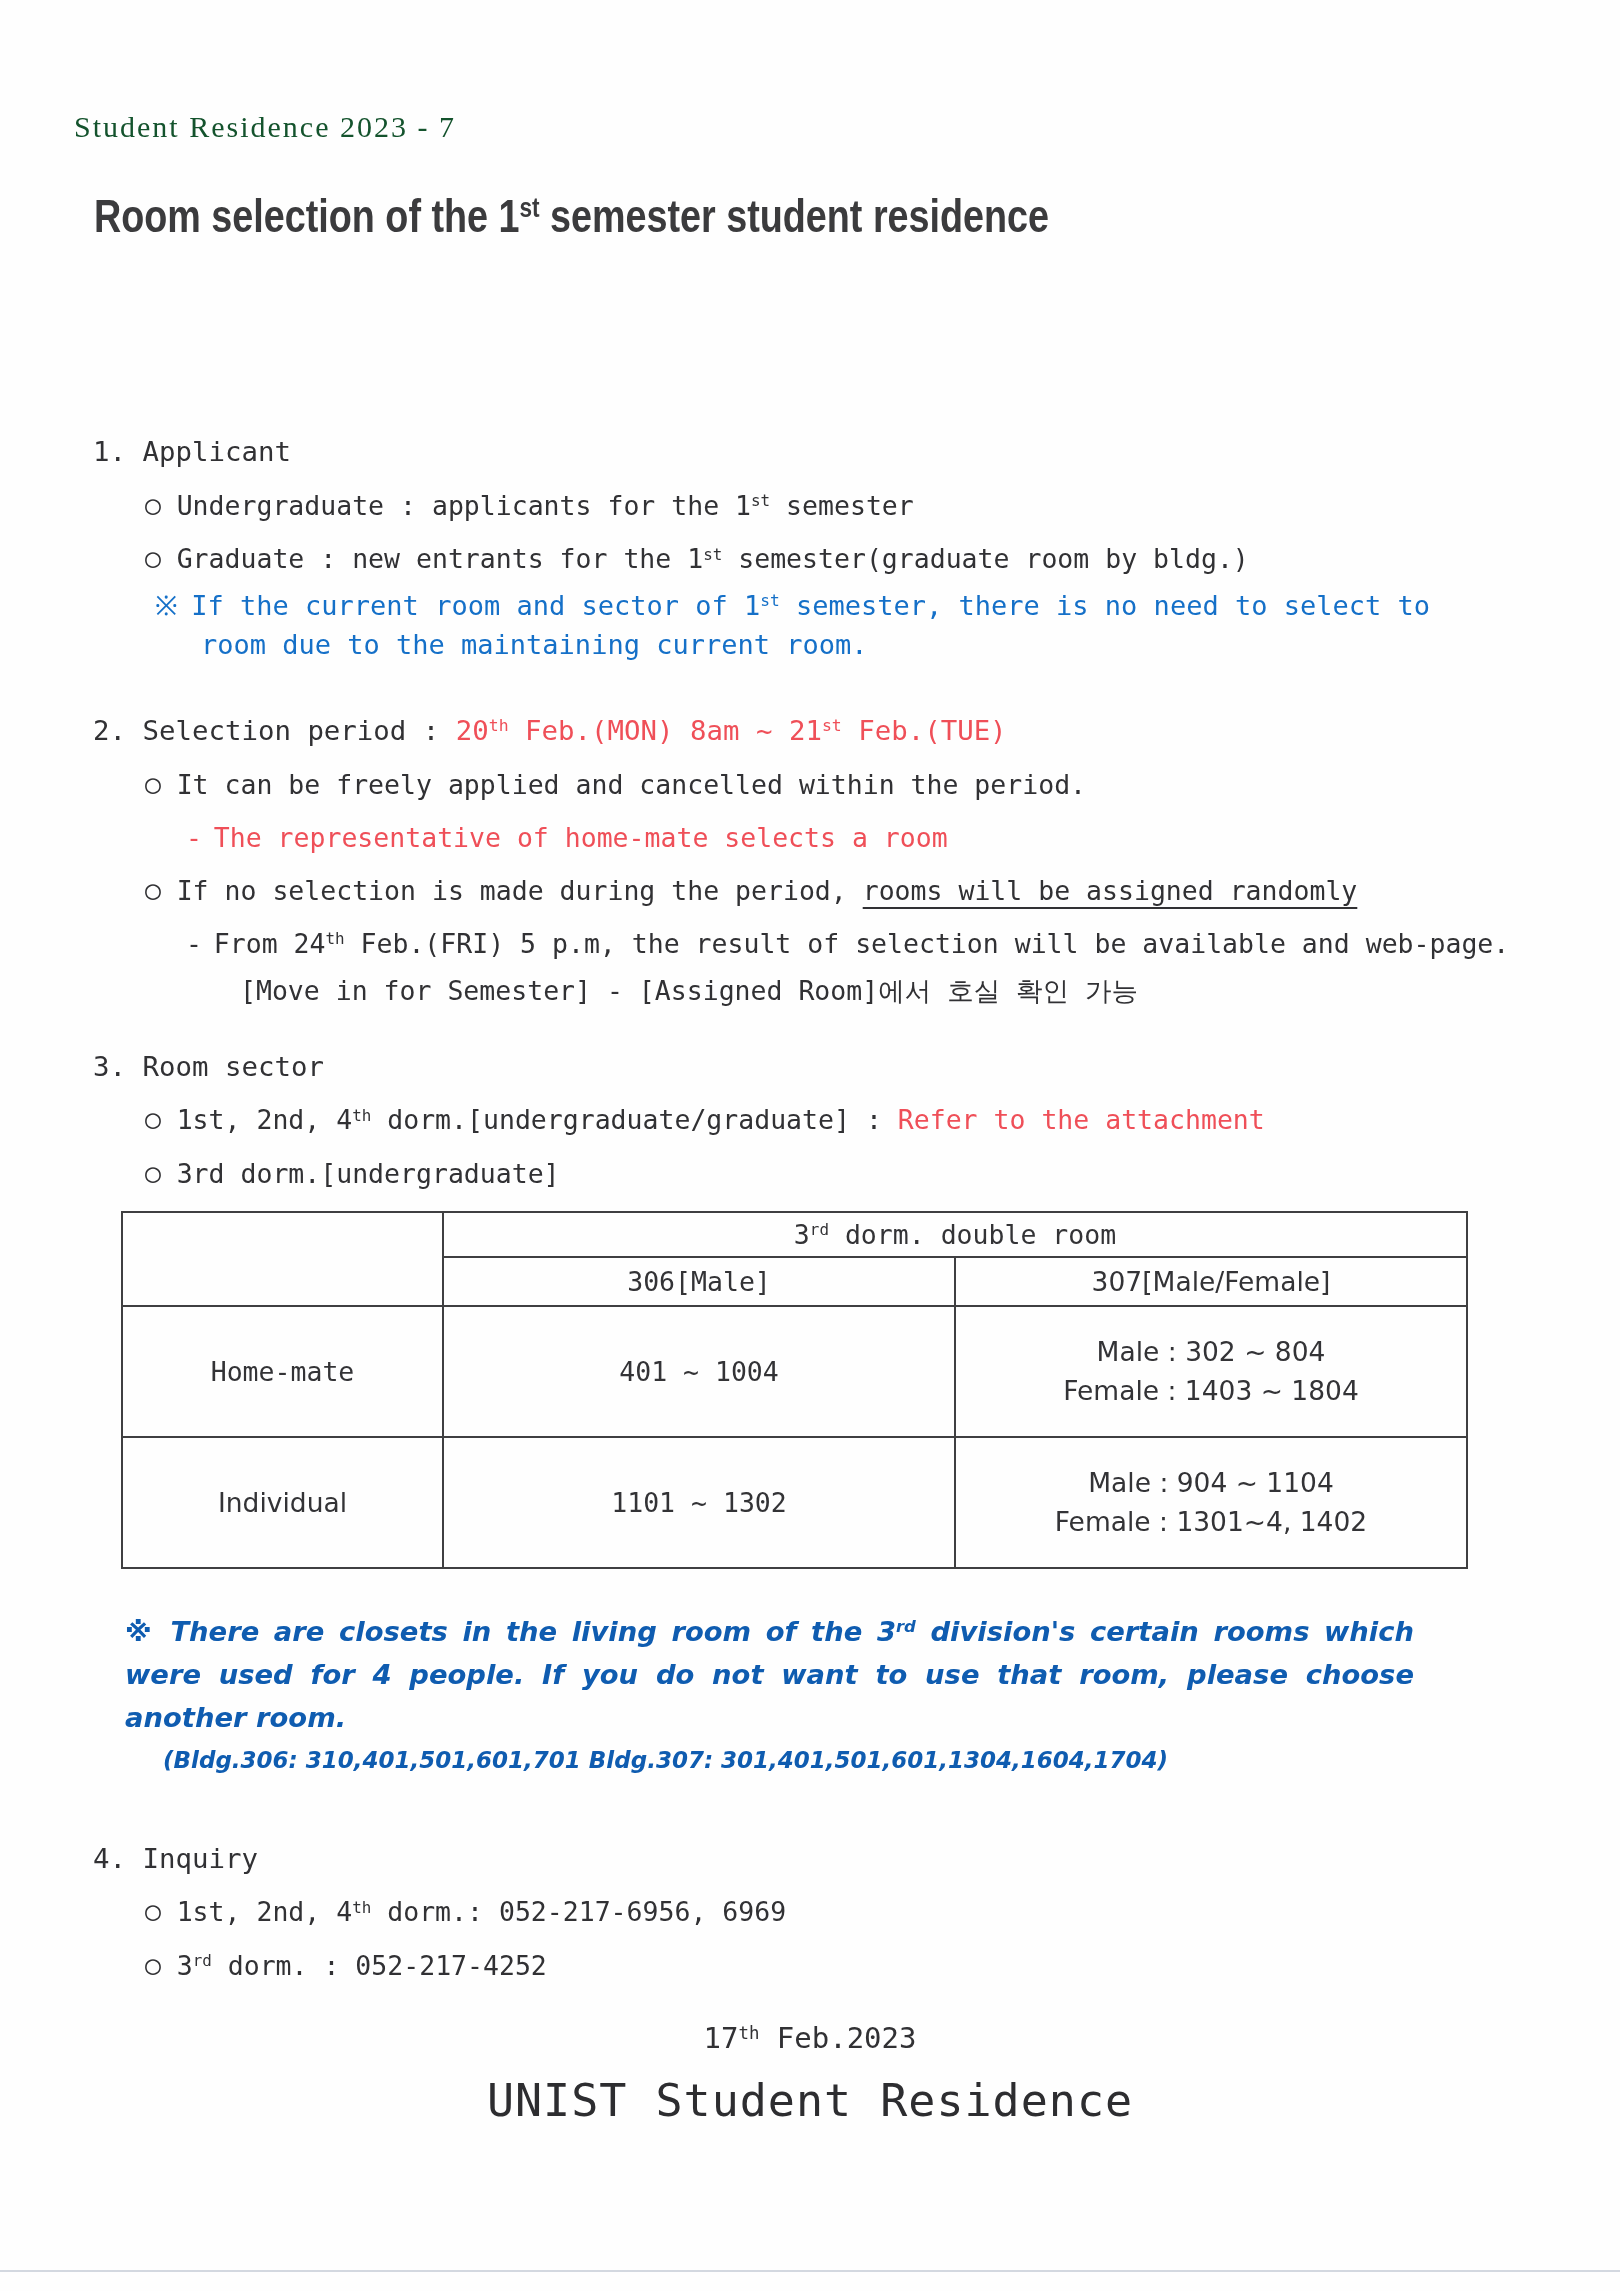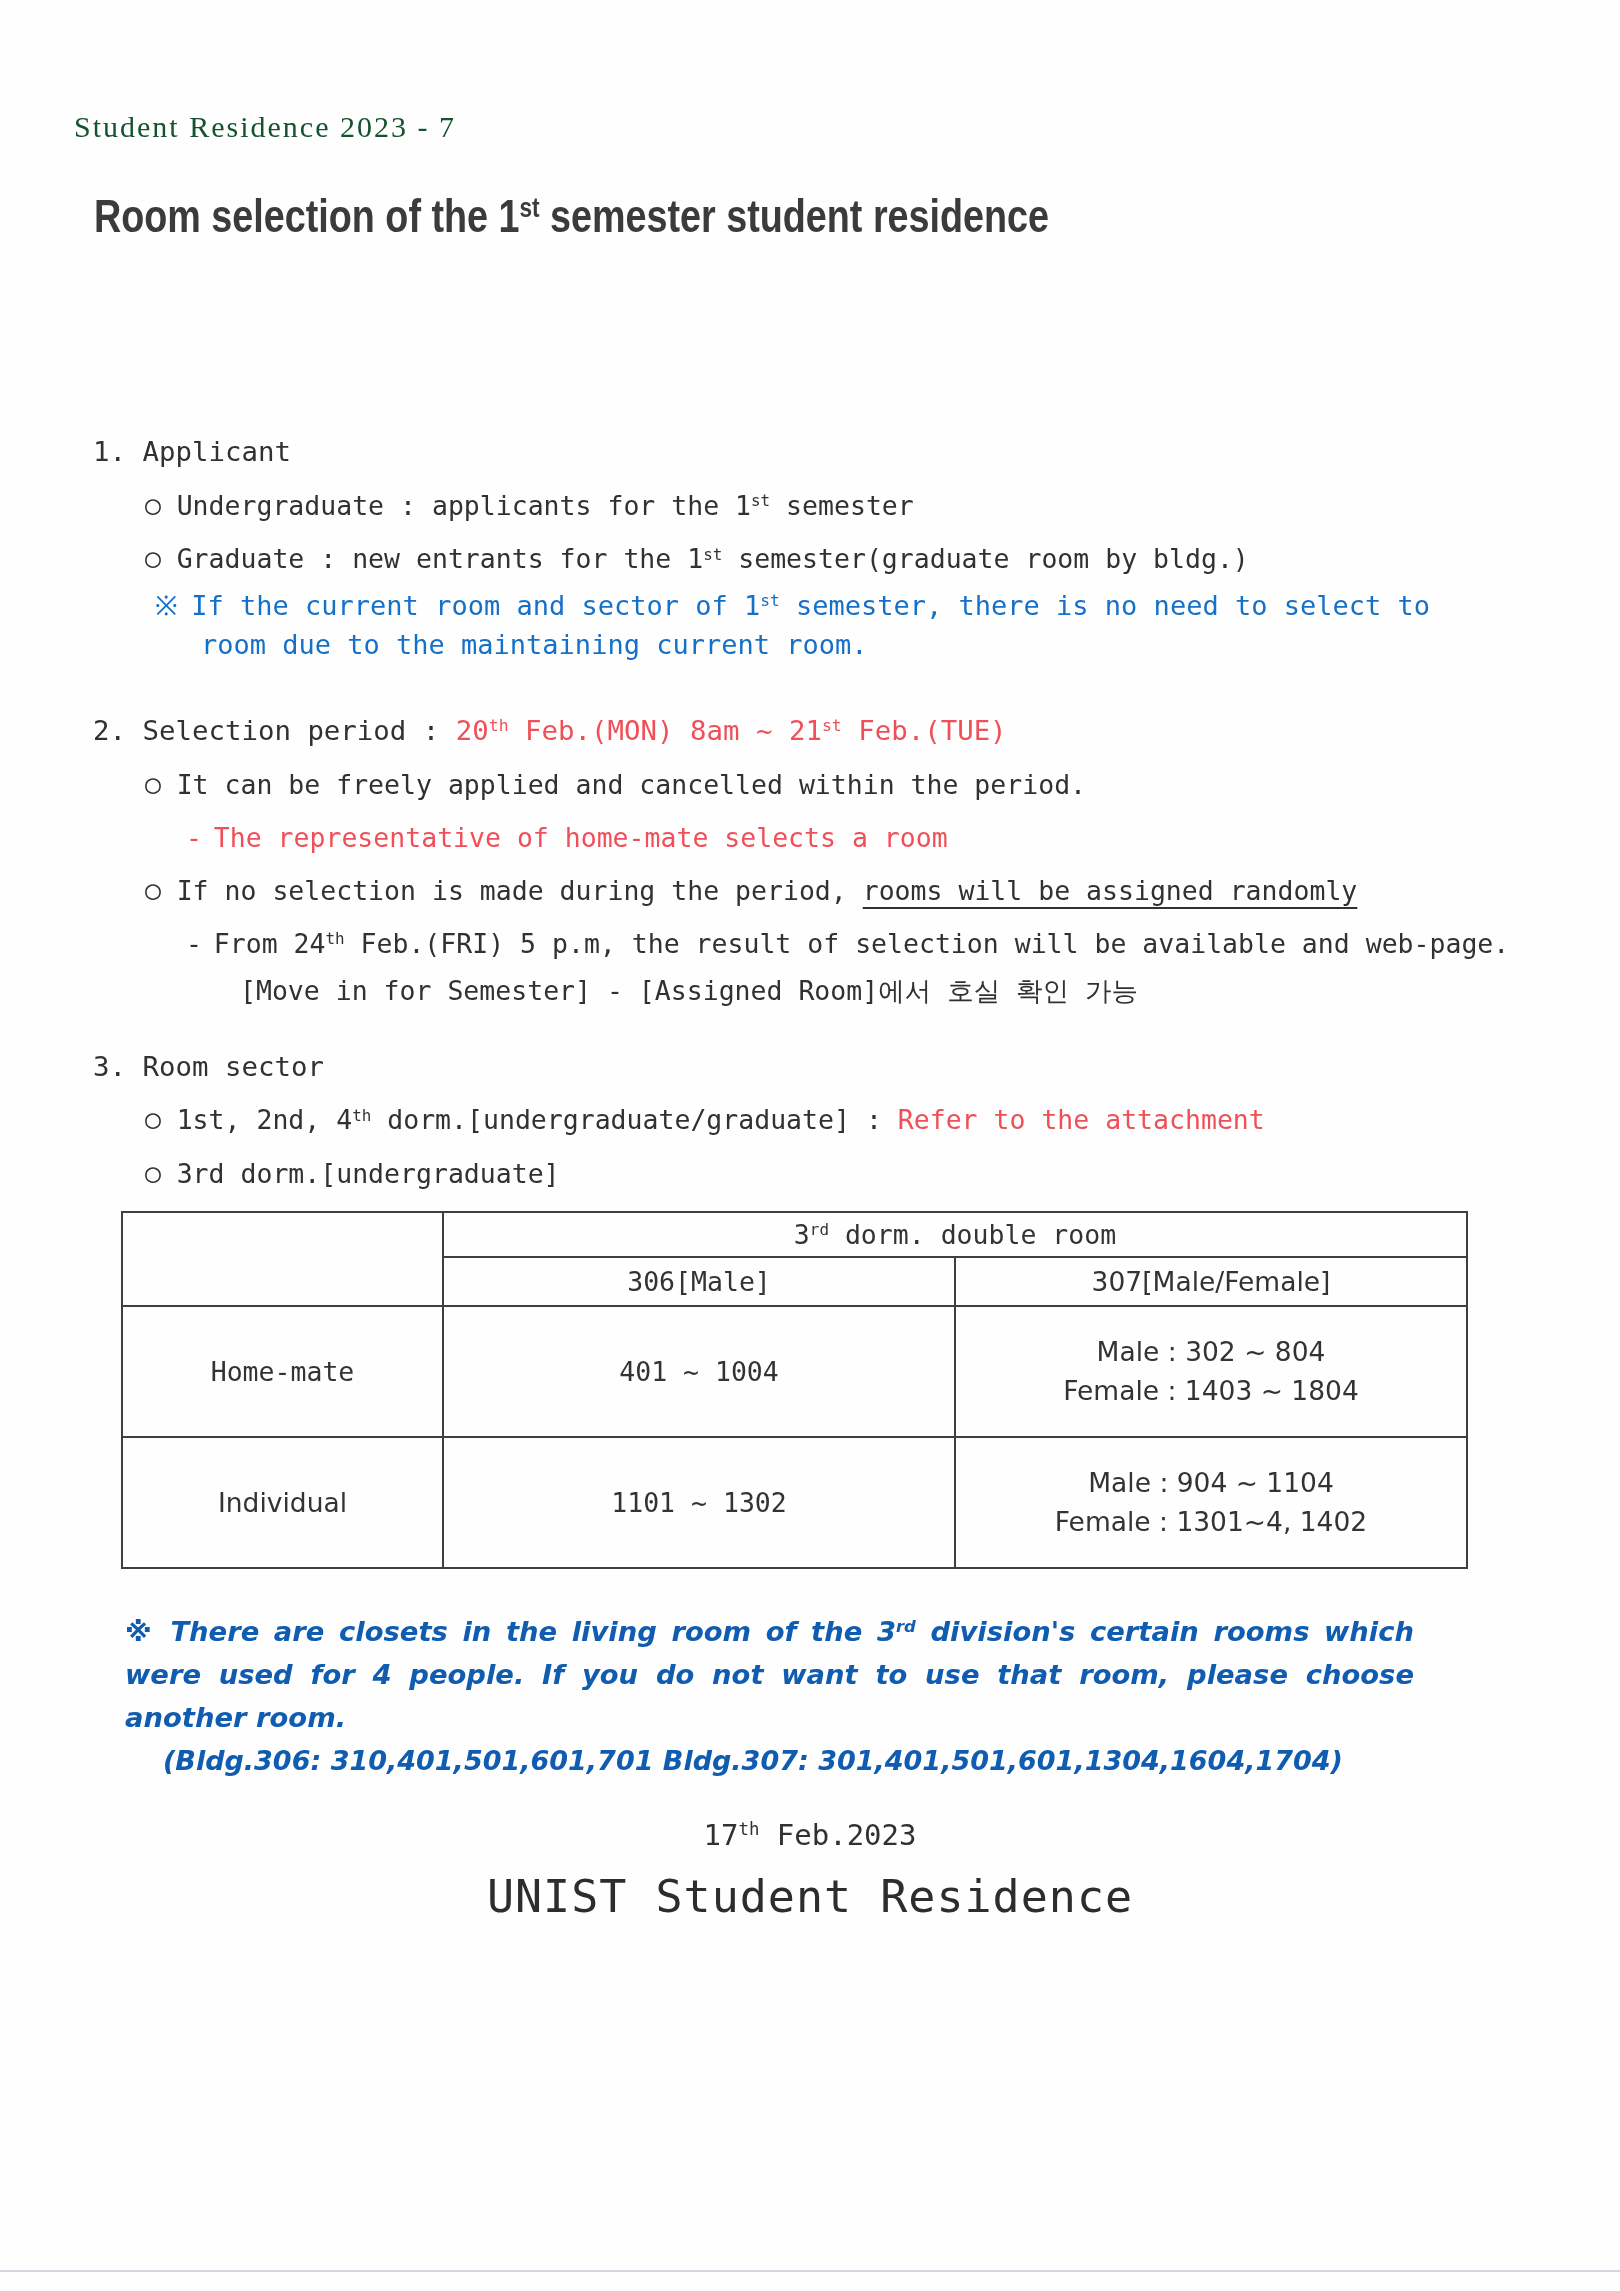--- a/index.html
+++ b/index.html
@@ -52,21 +52,21 @@
   .mono{font-family:"DejaVu Sans Mono", monospace;}
   .cell-2line div{line-height:39px;}
   .note2{
     margin:41px 0 0 125px; width:1289px; color:var(--blue_deep);
     font-family:"DejaVu Sans", sans-serif; font-style:italic; font-weight:bold;
     font-size:27.4px; line-height:43px; text-align:justify;
   }
   .note2-line3{
     margin:0 0 0 163px; color:var(--blue_deep);
     font-family:"DejaVu Sans", sans-serif; font-style:italic; font-weight:bold;
-    font-size:27px; line-height:43px;
+    font-size:23px; line-height:43px;
   }
   .footer{margin-top:32px; text-align:center;}
   .footer-date{font-size:29px; line-height:43px;}
   .footer-org{margin-top:13.7px; font-size:45px; letter-spacing:1px; color:#2d2d30;}
   .scan-edge{position:absolute; left:0; right:0; bottom:19.6px; height:2px; background:var(--scanline); opacity:0.65;}
 </style>
 </head>
 <body>
 
 <div class="page">
@@ -122,20 +122,25 @@
         <div>Male : 904 ~ 1104</div>
         <div>Female : 1301~4, 1402</div>
       </td>
     </tr>
   </tbody>
     </table>
 
   <div class="note2"><span class="mark">※</span><span>There are closets in the living room of the 3</span><sup>rd</sup><span> division's certain rooms which were used for 4 people. If you do not want to use that room, please choose another room.</span></div>
   <div class="note2-line3">(Bldg.306: 310,401,501,601,701   Bldg.307: 301,401,501,601,1304,1604,1704)</div>
 
+  <div class="s4">
+    <div class="sec-heading">4. Inquiry</div>
+    <div class="item line"><span class="bullet">○</span><span>1st, 2nd, 4</span><sup>th</sup><span> dorm.: 052-217-6956, 6969</span></div>
+    <div class="item line"><span class="bullet">○</span><span>3</span><sup>rd</sup><span> dorm. : 052-217-4252</span></div>
+  </div>
 
   <div class="footer">
     <div class="footer-date"><span>17</span><sup>th</sup><span> Feb.2023</span></div>
     <div class="footer-org">UNIST Student Residence</div>
   </div>
 
   <div class="scan-edge"></div>
 </div>
 
 

